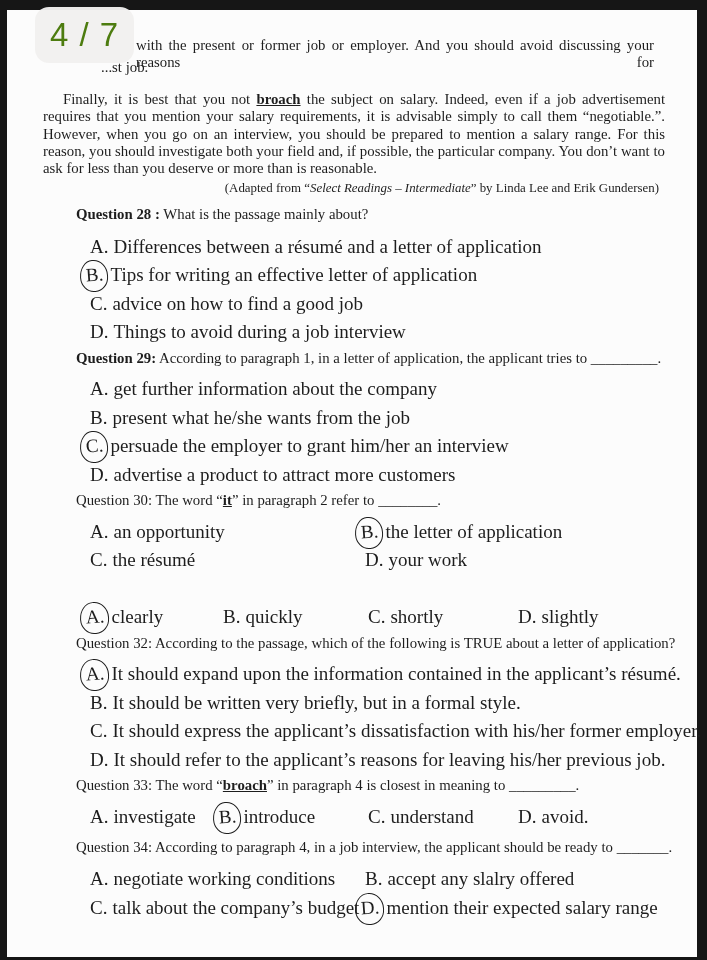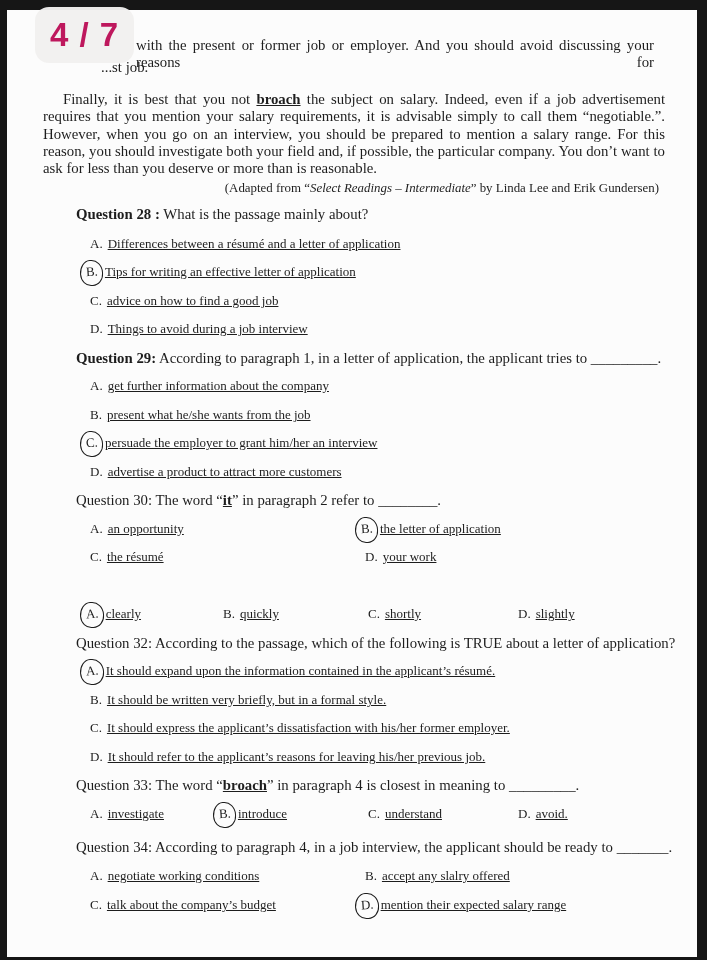--- a/index.html
+++ b/index.html
@@ -14,33 +14,33 @@
   }
   .frag1 {
     position:absolute; top:27px; left:129px; width:518px;
     font-size:14.8px; text-align:justify; text-align-last:justify;
   }
   .frag2 { position:absolute; top:49px; left:94px; font-size:14.8px; }
   .page-badge {
     position:absolute; top:-3px; left:28px; width:99px; height:56px;
     background:rgba(241,240,239,0.96); border-radius:14px; z-index:2;
     display:flex; align-items:center; justify-content:center;
-    font-family:"Liberation Sans", sans-serif; font-weight:bold;
-    font-size:33px; color:#be185d; letter-spacing:1px;
+    font-family:"Liberation Sans", sans-serif; font-weight:normal;
+    font-size:33px; color:#4d7c0f; letter-spacing:1px;
   }
   .para {
     position:absolute; top:73px; left:28px; width:622px; margin:8px;
     font-size:14.8px; line-height:17.3px; text-align:justify; text-indent:20px;
   }
   .attribution { position:absolute; top:171px; right:38px; font-size:12.9px; }
   .ital { font-style:italic; }
   .stem { position:absolute; left:48px; font-size:14.8px; white-space:nowrap; }
   .qlabel { font-weight:bold;margin-left:21px; }
   .kw { font-weight:bold; text-decoration:underline; }
-  .opt { position:absolute; font-size:13px; white-space:nowrap;text-decoration:underline; }
+  .opt { position:absolute; font-size:19px; white-space:nowrap; }
   .otext { margin-left:5px; }
   .letter { display:inline-block; }
   .letter.circled {
     border:1.6px solid #1c1c1c;
     border-radius:48% 52% 50% 50% / 55% 52% 48% 50%;
     padding:3px 4px 5px 5px;
     margin:-7px -3px -7px -10px;
     transform:rotate(-4deg);
   }
 </style>

